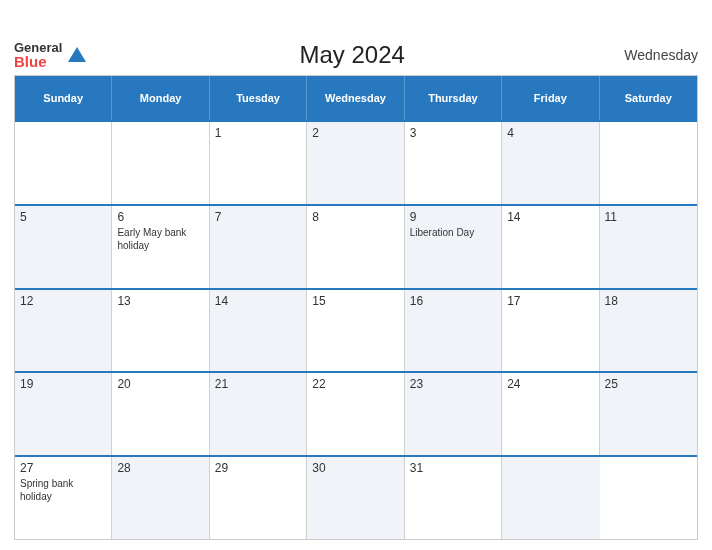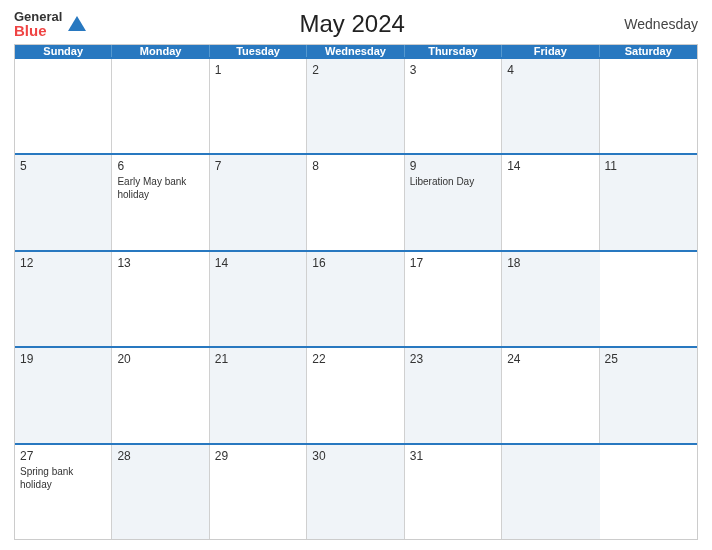--- a/index.html
+++ b/index.html
@@ -18,20 +18,21 @@
       flex-direction: column;
       padding: 10px 14px 10px 14px;
     }
 
     
     .header {
       display: flex;
       align-items: center;
       justify-content: space-between;
       margin-bottom: 6px;
+      margin-top: 31px;
     }
 
     .logo {
       display: flex;
       align-items: center;
       gap: 4px;
     }
 
     .logo-text-general {
       font-size: 13px;
@@ -84,21 +85,21 @@
       display: grid;
       grid-template-columns: repeat(7, 1fr);
       background: #2878c0;
     }
 
     .day-header {
       color: #fff;
       font-size: 11px;
       font-weight: bold;
       text-align: center;
-      padding: 0 2px;
+      padding: 16px 2px;
       border-right: 1px solid #5599d0;
     }
 
     .day-header:last-child {
       border-right: none;
     }
 
     .weeks {
       flex: 1;
       display: flex;
@@ -230,20 +231,23 @@
       <div class="week-row">
         <div class="day-cell shaded">
           <span class="day-number">12</span>
         </div>
         <div class="day-cell">
           <span class="day-number">13</span>
         </div>
         <div class="day-cell shaded">
           <span class="day-number">14</span>
         </div>
+        <div class="day-cell">
+          <span class="day-number">15</span>
+        </div>
         <div class="day-cell shaded">
           <span class="day-number">16</span>
         </div>
         <div class="day-cell">
           <span class="day-number">17</span>
         </div>
         <div class="day-cell shaded">
           <span class="day-number">18</span>
         </div>
       </div>

